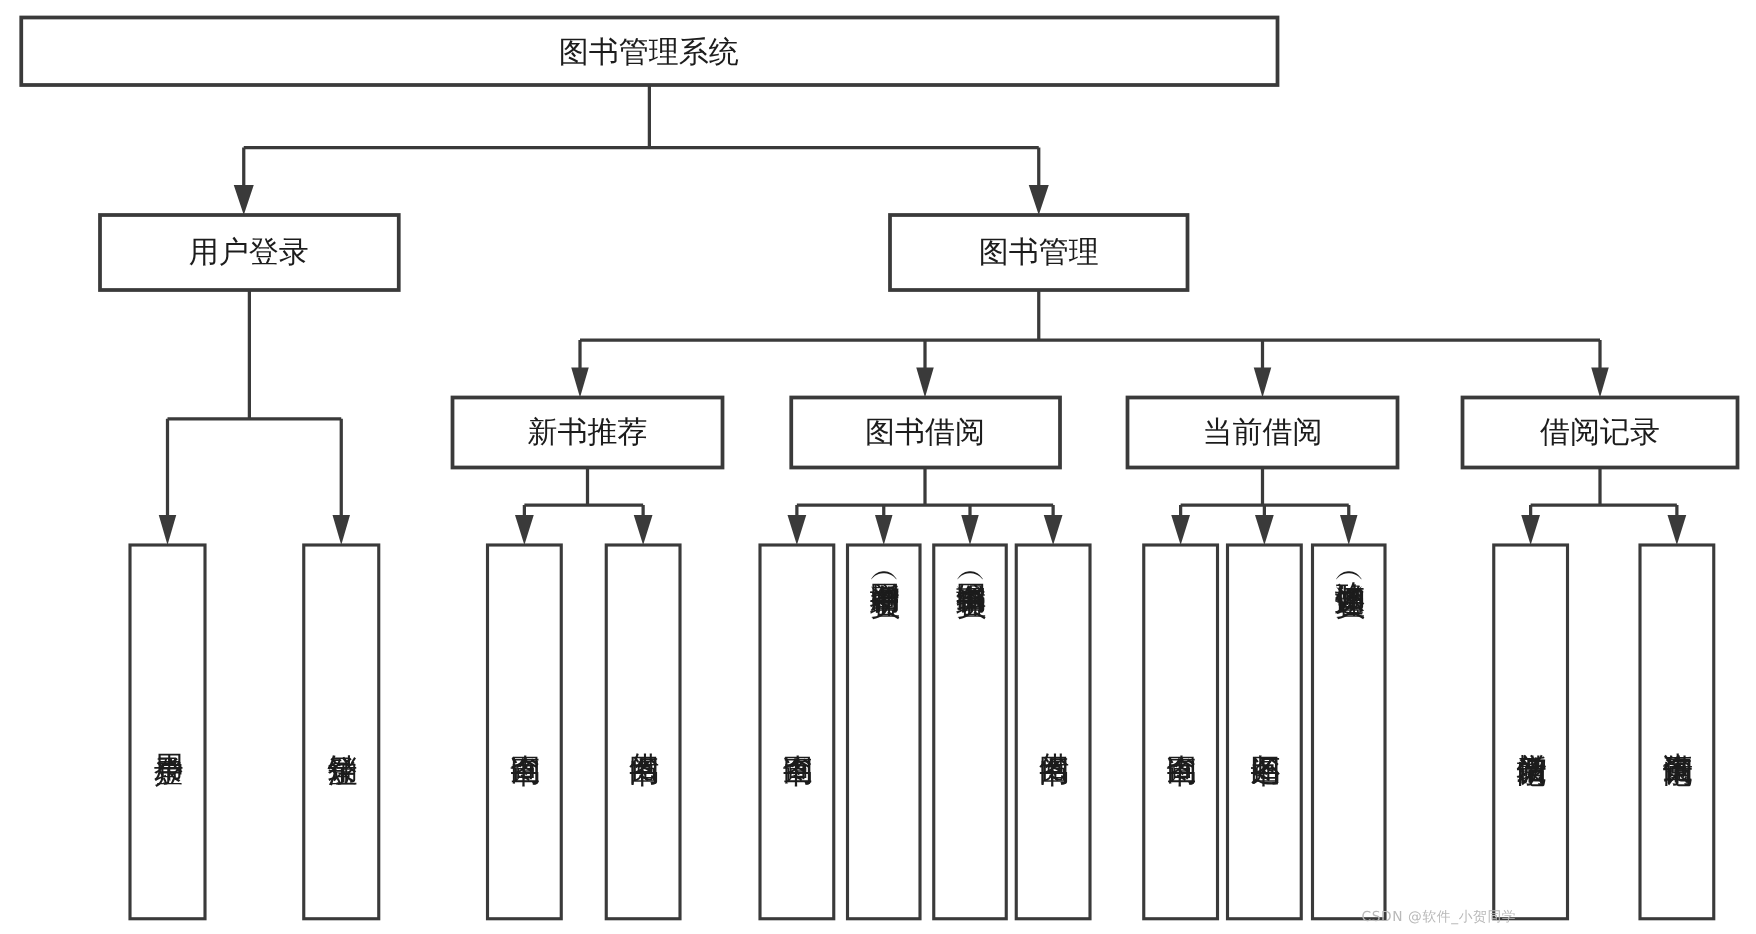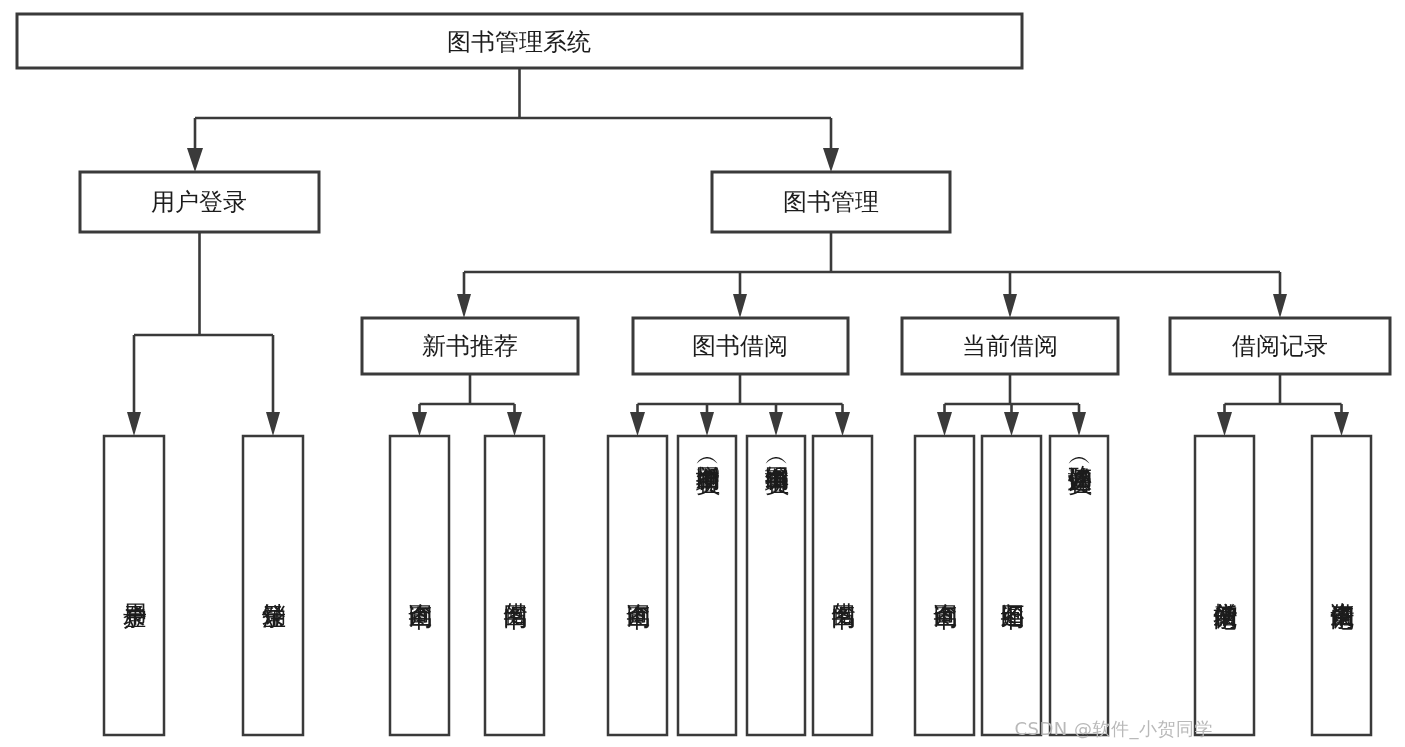--- a/index.html
+++ b/index.html
@@ -71,21 +71,21 @@
     line-height: 1.08;
     color: #1c1c1c;
     letter-spacing: 1px;
     white-space: nowrap;
   }
   .watermark {
     position: absolute;
     right: 8px;
     bottom: 6px;
     font-family: "DejaVu Sans", "Liberation Sans", sans-serif;
-    font-size: 18px;
+    font-size: 11px;
     color: #b9b9b9;
     letter-spacing: 0.5px;
     user-select: none;
   }
 </style>
 </head>
 <body>
 
 <div id="diagram-root">
   <svg class="diagram" viewBox="0 0 1405 747" xmlns="http://www.w3.org/2000/svg">

